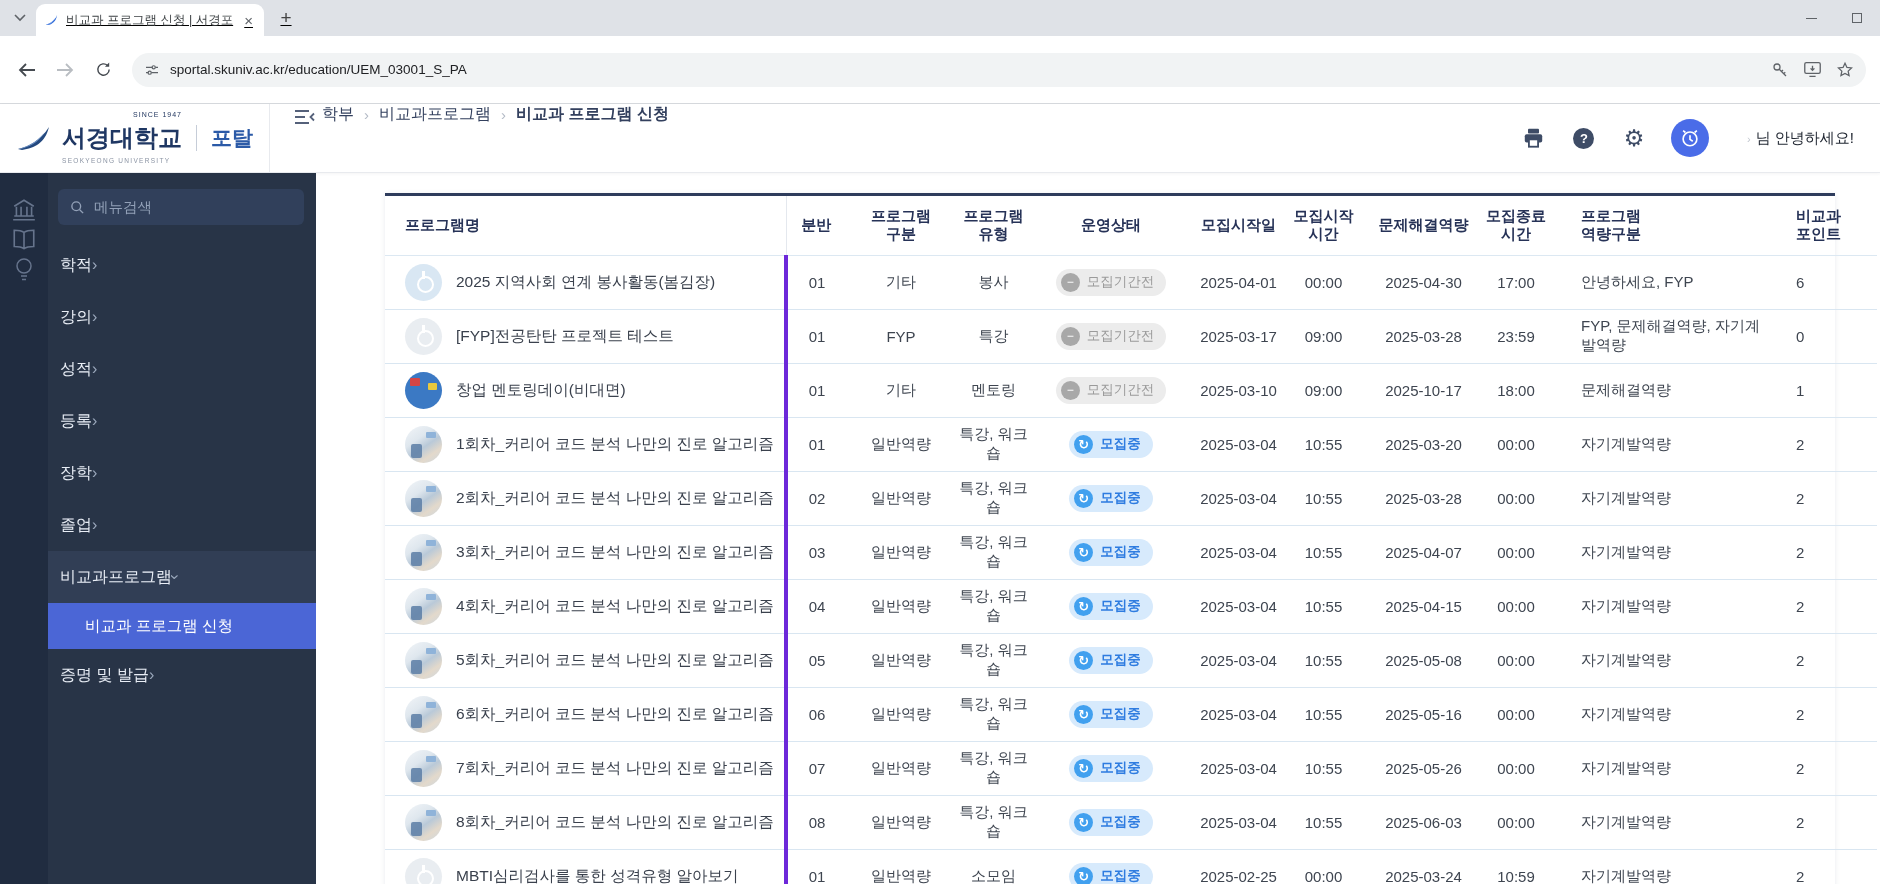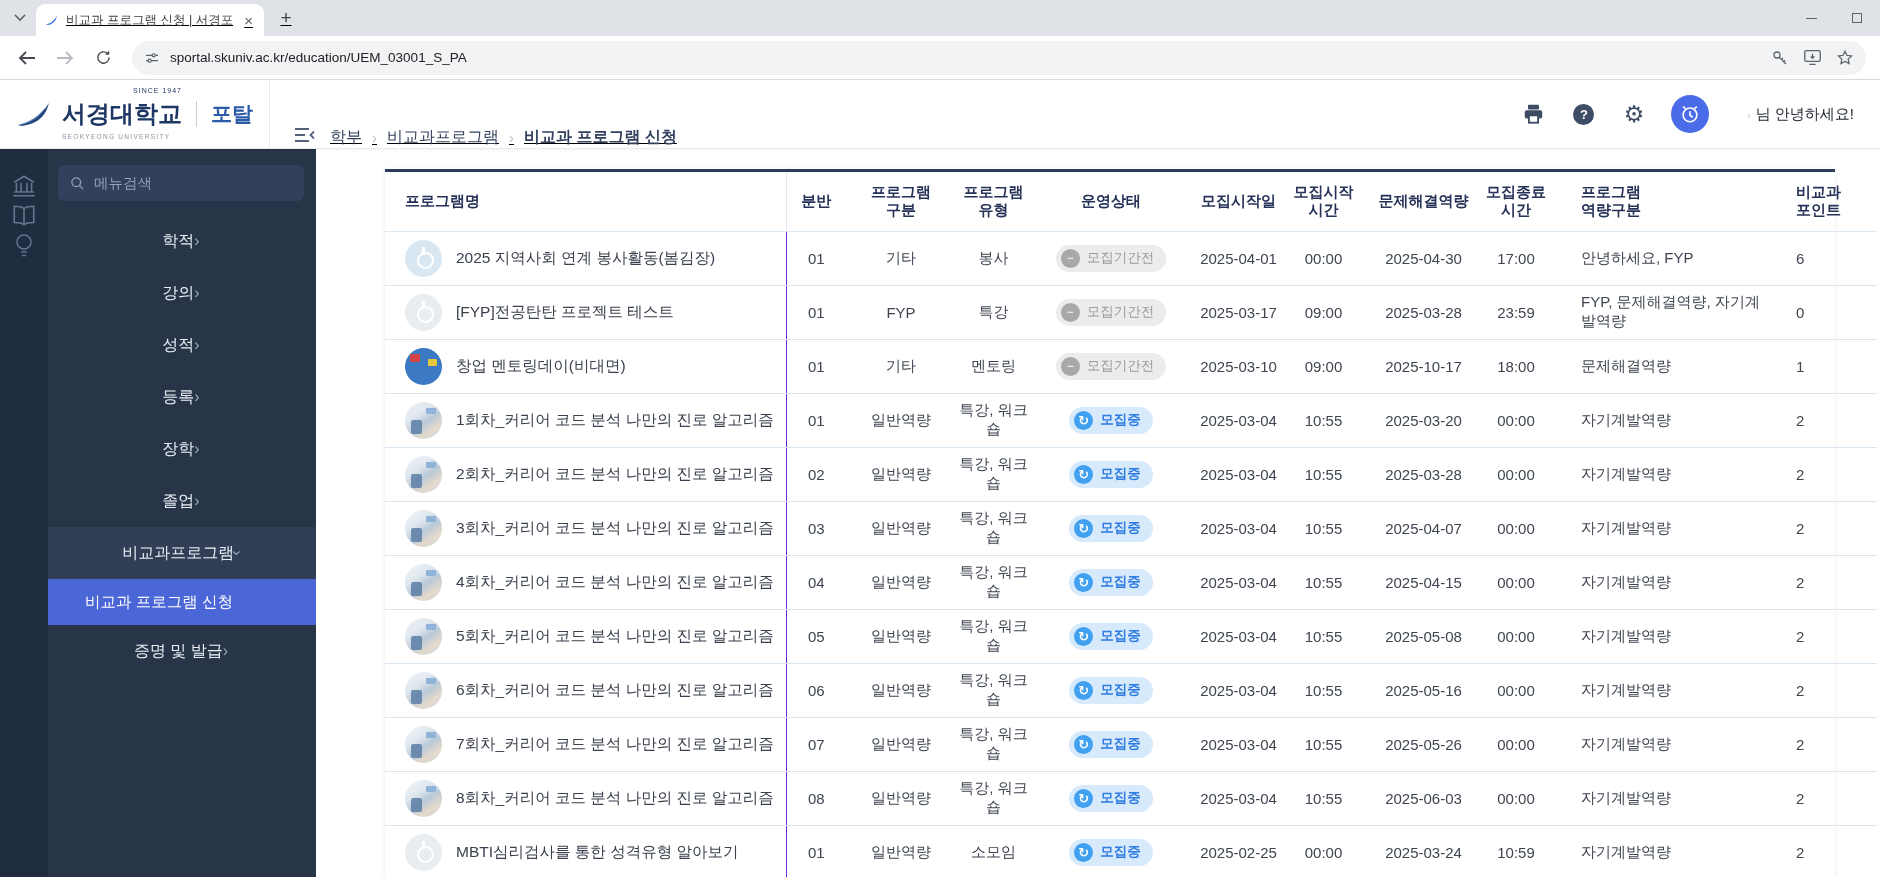--- a/index.html
+++ b/index.html
@@ -11,36 +11,36 @@
   .tab-search { width:28px; height:28px; margin:0 2px 4px 6px; display:flex; align-items:center; justify-content:center; border-radius:50%; }
   .tab { width:228px; height:32px; background:#fff; border-radius:9px 9px 0 0; display:flex; align-items:center; padding:0 8px; gap:7px; }
   .tab-title { font-size:12.5px; color:#3c4043; white-space:nowrap; overflow:hidden; flex:1; }
   .tab-close { font-size:15px; color:#5f6368; padding:0 3px; cursor:pointer; }
   .newtab-btn { width:28px; height:28px; margin:0 0 4px 8px; font-size:19px; color:#444; display:flex; align-items:center; justify-content:center; border-radius:50%; }
   .win-controls { position:absolute; right:0; top:0; height:36px; display:flex; }
   .win-btn { width:46px; height:36px; display:flex; align-items:center; justify-content:center; }
   .min-glyph { width:11px; height:0; border-bottom:1.5px solid #5f6368; }
   .restore-glyph { width:10px; height:10px; border:1.5px solid #5f6368; }
 
-  .urlbar { height:44px; background:#fff; display:flex; align-items:center; padding:0 14px 0 10px; border-bottom:1px solid #d7dade; }
+  .urlbar { height:68px; background:#fff; display:flex; align-items:center; padding:0 14px 0 10px; border-bottom:1px solid #d7dade; }
   .nav-btn { width:34px; height:34px; display:flex; align-items:center; justify-content:center; border-radius:50%; margin-right:4px; }
   .omnibox { flex:1; height:34px; margin-left:8px; background:#f1f3f4; border-radius:17px; display:flex; align-items:center; padding:0 12px 0 12px; gap:10px; }
   .url-text { font-size:13.5px; color:#202124; flex:1; }
   .omni-right { display:flex; align-items:center; gap:14px; }
 
   
   .app-header { height:69px; background:#fff; display:flex; align-items:stretch; border-bottom:1px solid #e8eaee; box-shadow:0 1px 3px rgba(30,40,60,.05); position:relative; z-index:3; }
   .logo-area { width:270px; display:flex; align-items:center; justify-content:center; gap:10px; border-right:1px solid #e8eaee; }
   .logo-text { display:flex; flex-direction:column; line-height:1;gap:6px; }
   .logo-since { font-size:7px; letter-spacing:1px; color:#20355e; align-self:flex-end; margin-bottom:2px; }
   .logo-name { font-size:24px; font-weight:700; color:#1f3763; font-family:"Liberation Serif","DejaVu Serif",serif; }
   .logo-sub { font-size:6.5px; letter-spacing:1.3px; color:#8a93a3; margin-top:2px; }
   .logo-div { width:1px; height:26px; background:#c6cdd8; margin:0 4px; }
   .logo-portal { font-size:21px; font-weight:700; color:#2b5aa7; }
-  .bc-area { flex:1; display:flex; align-items:flex-end; padding-left:22px; gap:12px;text-decoration:underline; }
+  .bc-area { flex:1; display:flex; align-items:flex-start; padding-left:22px; gap:4px; }
   .breadcrumb { display:flex; align-items:center; gap:10px; font-size:16px; color:#33405e; }
   .bc-sep { color:#b3bac6; font-size:15px; }
   .bc-item.last { font-weight:600; }
   .header-actions { display:flex; align-items:center; gap:24px; padding-right:26px; }
   .ha-icon { width:26px; height:26px; display:flex; align-items:center; justify-content:center; }
   .gear-glyph { font-size:23px; color:#3e4c66; line-height:1; }
   .help-circle { width:21px; height:21px; border-radius:50%; background:#3e4c66; color:#fff; font-size:13px; font-weight:700; display:flex; align-items:center; justify-content:center; }
   .alarm-btn { width:38px; height:38px; border-radius:50%; background:#4a6ce8; display:flex; align-items:center; justify-content:center; }
   .greeting { display:flex; align-items:baseline; gap:5px; margin-left:14px; font-size:15px; color:#222833; }
   .user-tick { color:#c2c7cf; font-size:11px; }
@@ -51,37 +51,37 @@
   
   .sidebar { width:316px; background:#283447; display:flex; flex-shrink:0; }
   .rail { width:48px; background:#202c40; display:flex; flex-direction:column; align-items:center; padding-top:22px; }
   .rail-icon { width:30px; height:30px; display:flex; align-items:center; justify-content:center; }
   .rail-icon + .rail-icon { margin-top:0; }
   .rail-gap1 { margin-top:198px; }
   .rail-gap2 { margin-top:196px; }
   .side-panel { flex:1; display:flex; flex-direction:column; }
   .menu-search { margin:16px 12px 14px 10px; height:36px; background:#31405b; border-radius:6px; display:flex; align-items:center; gap:9px; padding:0 12px; }
   .menu-search-ph { font-size:14.5px; color:#93a1b8; }
-  .menu-item { height:52px; display:flex; align-items:center; justify-content:center; padding:0 14px 0 12px; color:#e9eef6; font-size:16px; cursor:pointer; }
+  .menu-item { height:52px; display:flex; align-items:center; justify-content:flex-start; padding:0 14px 0 12px; color:#e9eef6; font-size:16px; cursor:pointer; }
   .chev { color:#9aa7bb; font-size:16px; }
   .chev.down { transform:rotate(90deg); display:inline-block; }
   .menu-section.expanded { background:#2c3950; }
   .menu-section.expanded .section-head { background:#313e55; }
   .submenu-item { height:46px; display:flex; align-items:center; padding-left:37px; color:#dfe6f0; font-size:15.5px; cursor:pointer; }
   .submenu-item.active { background:#4b66d6; color:#fff; }
 
   
   .content { flex:1; background:#fff; overflow:hidden; }
   .table-card { margin:20px 45px 0 69px; border-top:3px solid #2e3c5c; background:#fff; box-shadow:0 1px 5px rgba(40,60,100,.10); }
   table { width:100%; border-collapse:collapse; table-layout:fixed; }
   th { height:59px; font-size:15px; font-weight:700; color:#263257; white-space:pre-line; line-height:1.25; border-bottom:1px solid #dce8f2; text-align:center; vertical-align:middle; }
   th.c-name { text-align:left; padding-left:20px; border-right:1px solid #e4e8ee; }
   th.c-comp, th.c-pts { text-align:left; padding-left:35px; }
   td { height:54px; font-size:15px; color:#3e4550; border-bottom:1px solid #d9e6f1; text-align:center; vertical-align:middle; }
-  td.c-name { text-align:center; border-right:1px solid #6d28d9; }
+  td.c-name { text-align:center; border-right:4px solid #6d28d9; }
   td.c-comp, td.c-pts { text-align:left; padding-left:35px; }
   .name-wrap { display:flex; align-items:center; gap:14px; padding-left:20px; }
   .pname { font-size:15.5px; color:#3a414d; white-space:nowrap; overflow:hidden; max-width:320px; }
 
   .thumb { width:37px; height:37px; border-radius:50%; flex:0 0 auto; position:relative; overflow:hidden; }
   .thumb-power-blue { background:#d9e7f3; }
   .thumb-power-gray { background:#e9edf1; }
   .thumb-power-blue::before, .thumb-power-gray::before { content:""; position:absolute; left:50%; top:50%; width:13px; height:13px; margin:-6px 0 0 -7px; border:2.5px solid #fff; border-radius:50%; }
   .thumb-power-blue::after, .thumb-power-gray::after { content:""; position:absolute; left:50%; top:7px; width:2.5px; height:8px; margin-left:-1.25px; background:#fff; }
   .thumb-mentoring { background:#3b79c4; }

